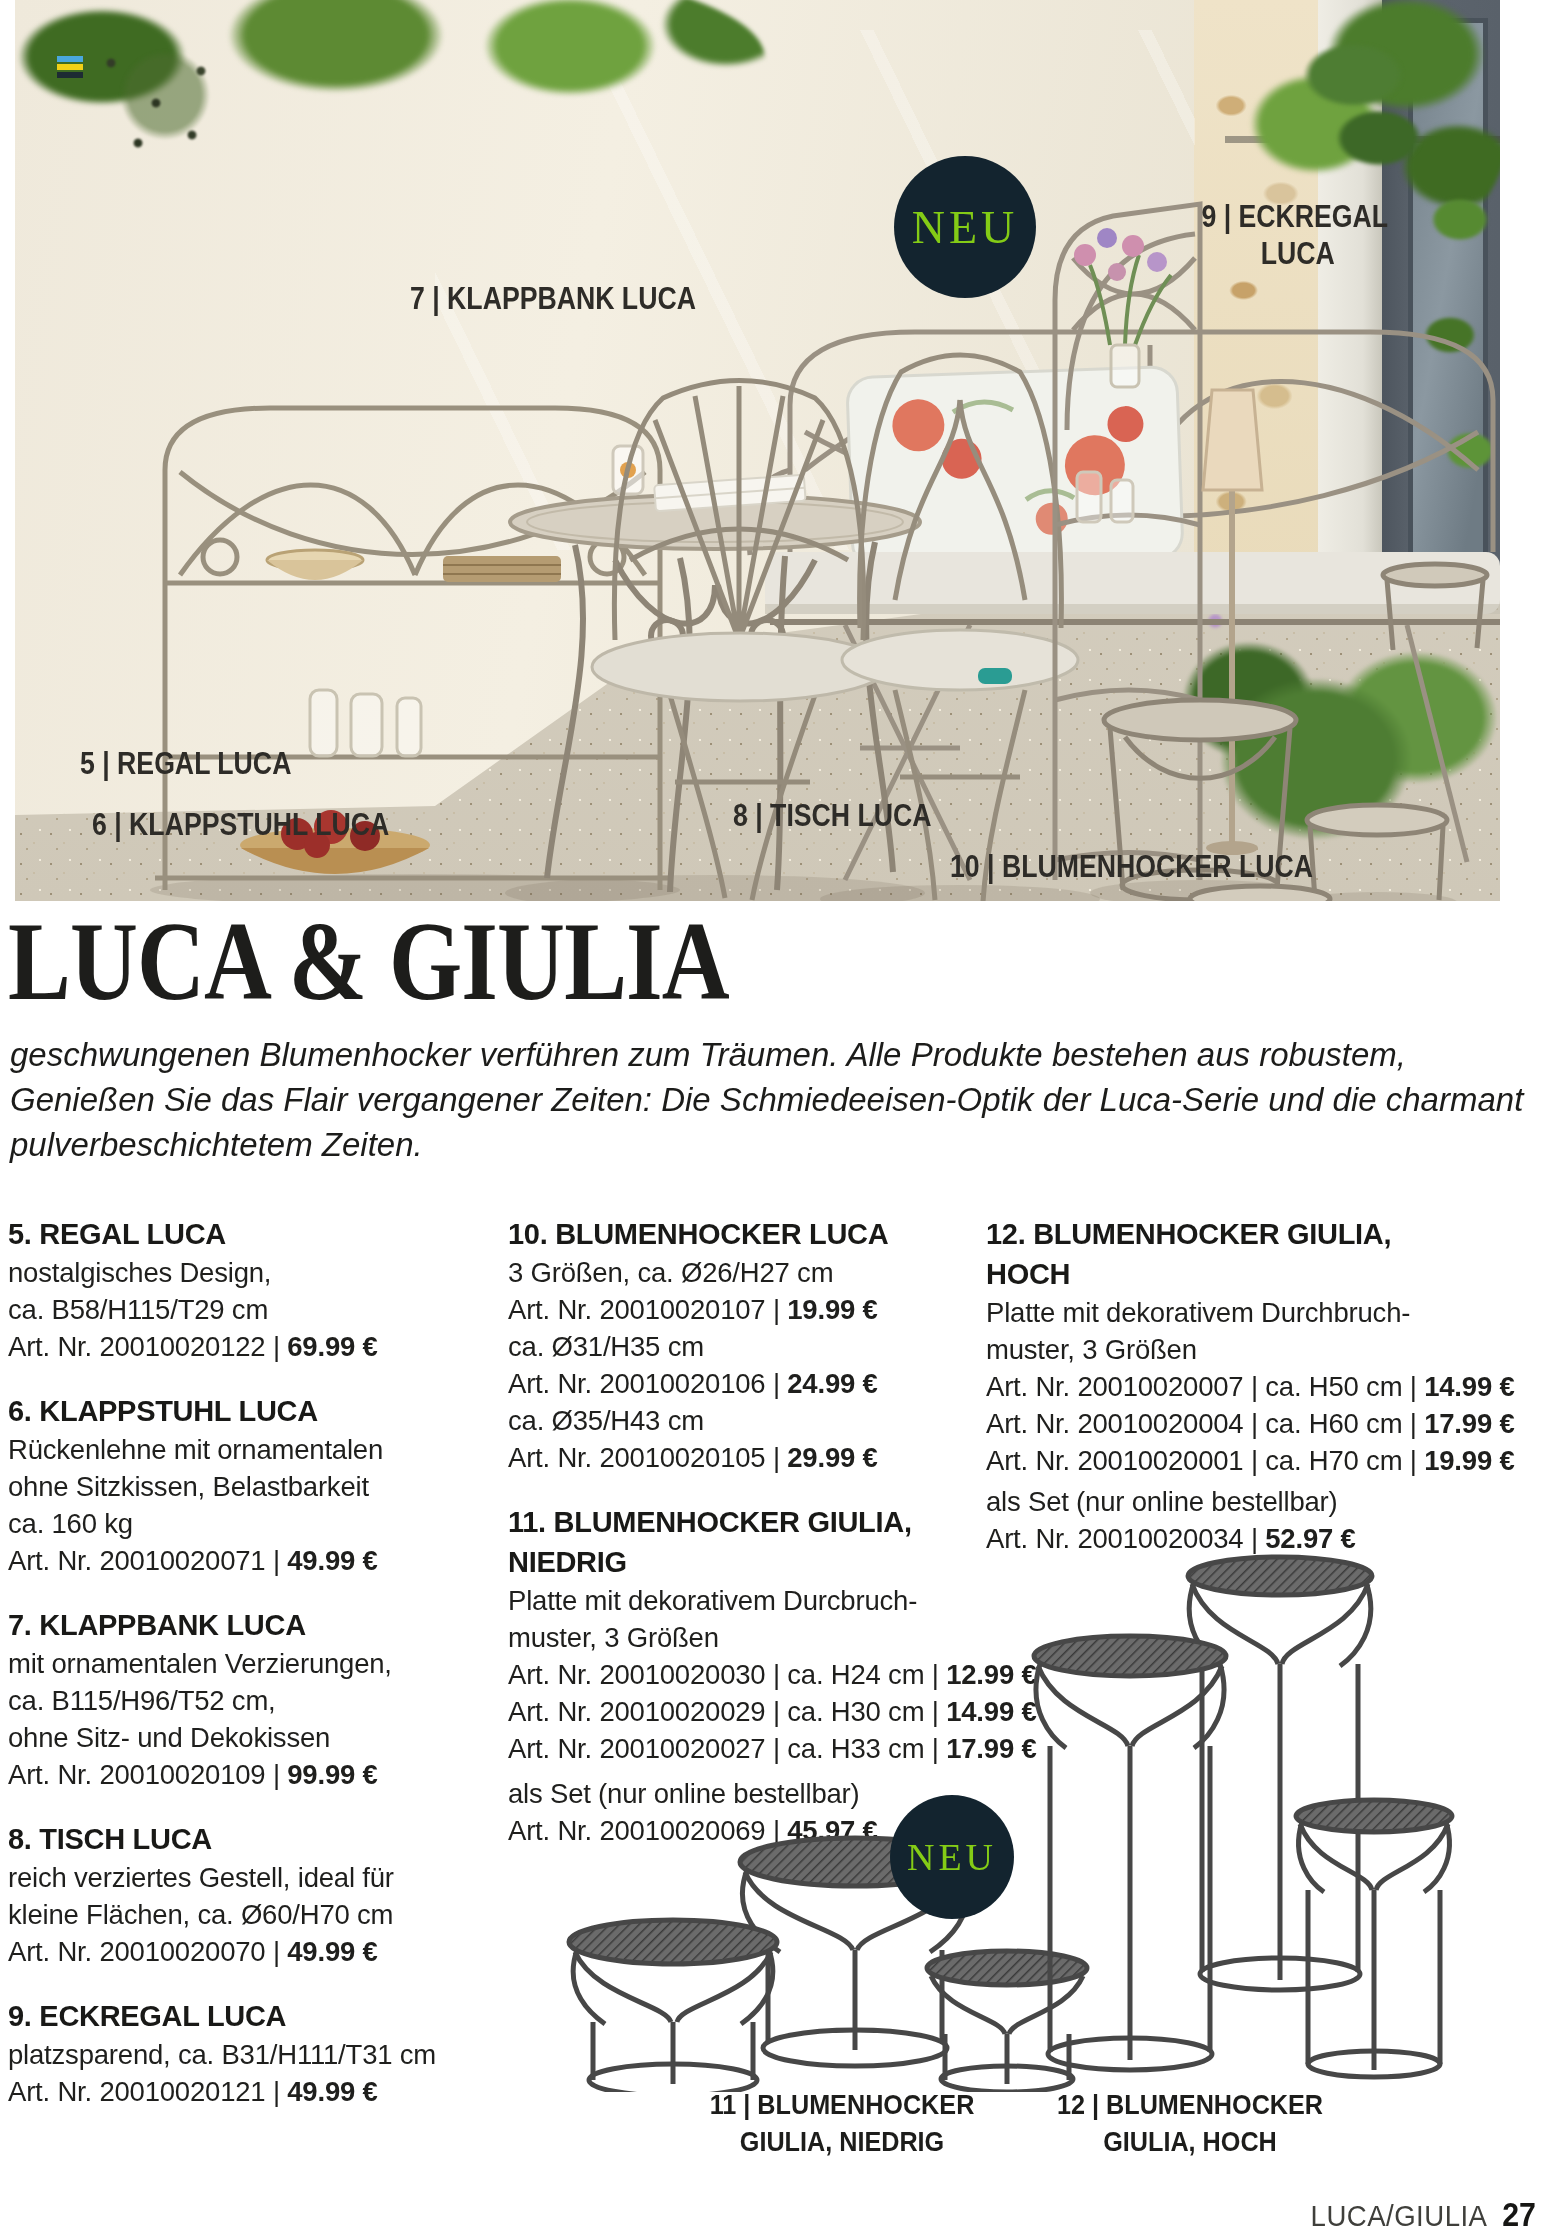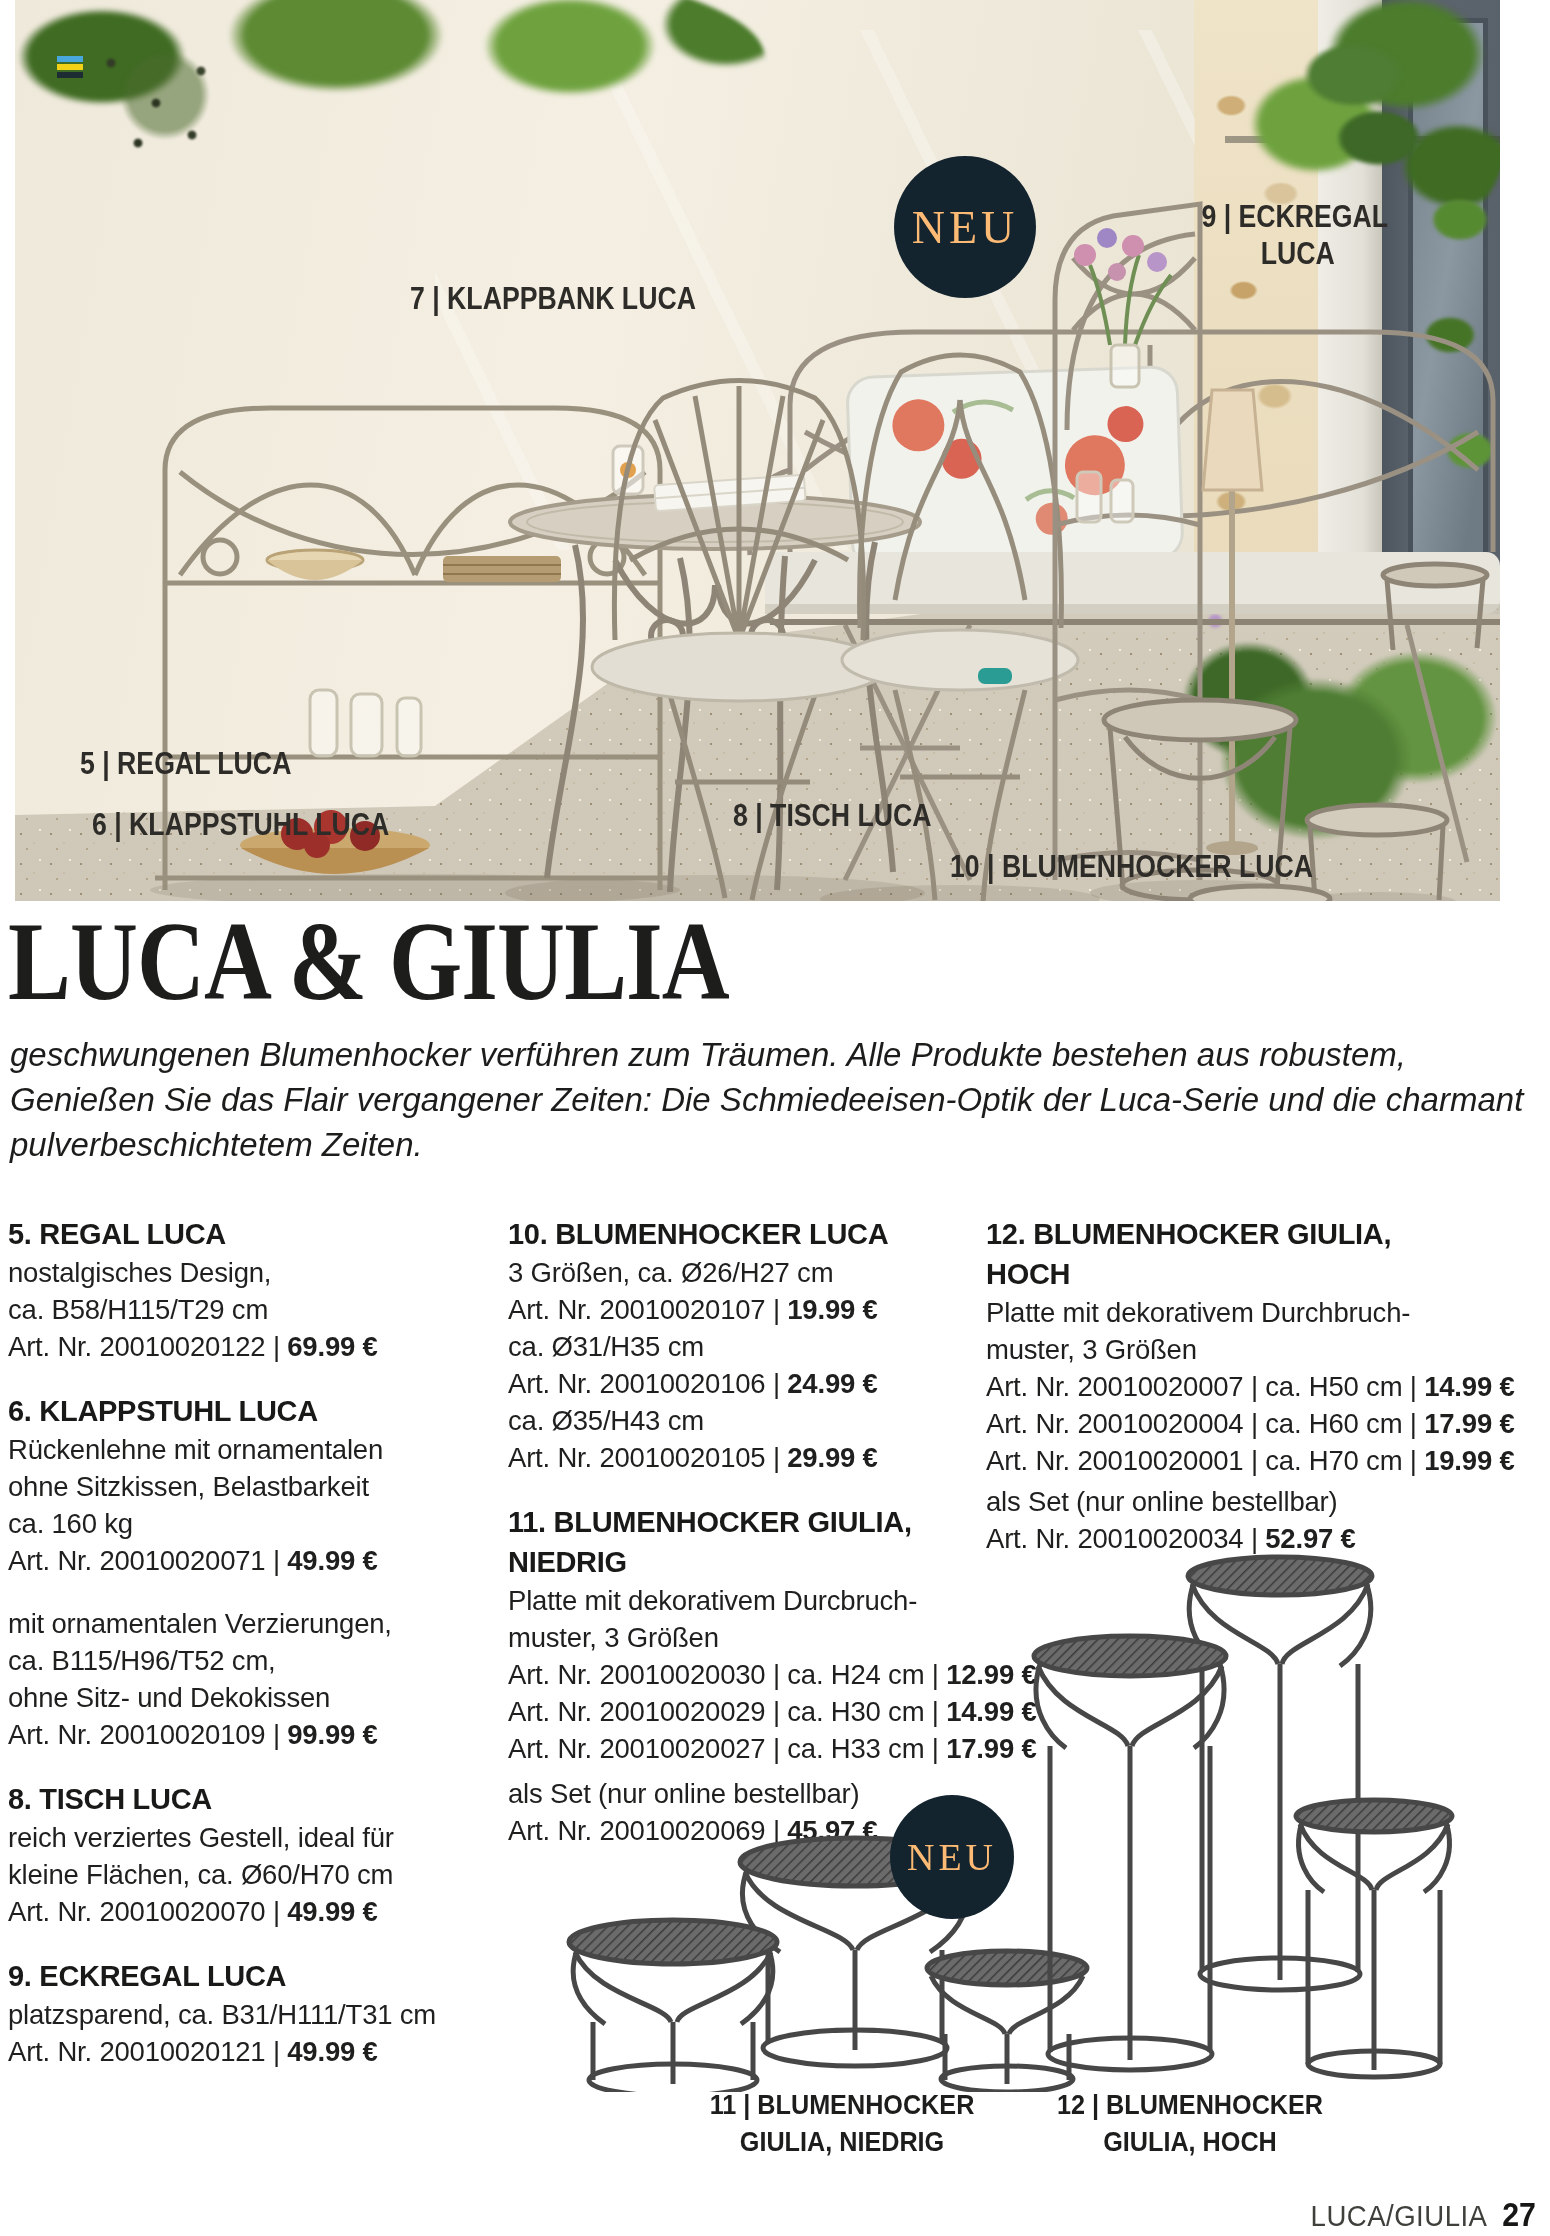--- a/index.html
+++ b/index.html
@@ -81,21 +81,21 @@
                    radial-gradient(130px 110px at 45% 62%,#4e7d33 0 60%,transparent 74%),
                    radial-gradient(110px 90px at 75% 50%,#639441 0 60%,transparent 74%),
                    radial-gradient(90px 80px at 25% 45%,#3d6827 0 60%,transparent 74%);
         filter:blur(1.5px);}
   .scene{position:absolute;left:0;top:0;z-index:5;}
   
   .lbl{position:absolute;z-index:20;font-weight:bold;font-size:31px;line-height:37px;
        color:#2e2c28;white-space:nowrap;transform:scaleX(.86);transform-origin:left top;}
   .lbl-right{text-align:right;transform-origin:right top;}
   .lbl-right .l2{padding-right:62px;}
-  .neu{position:absolute;z-index:25;border-radius:50%;background:#13242f;color:#fdba74;
+  .neu{position:absolute;z-index:25;border-radius:50%;background:#13242f;color:#84cc16;
        display:flex;align-items:center;justify-content:center;
        font-family:"Liberation Serif",serif;letter-spacing:4px;}
   .neu-photo{left:879px;top:156px;width:142px;height:142px;font-size:46px;}
   .neu-small{left:890px;top:1795px;width:124px;height:124px;font-size:38px;}
   
   .title{position:absolute;left:8px;top:905px;margin:0;font-family:"Liberation Serif",serif;
          font-weight:bold;font-size:112px;line-height:112px;letter-spacing:-1px;color:#1d1d1b;
          transform:scaleX(.84);transform-origin:left top;white-space:nowrap;}
   .intro{position:absolute;left:10px;top:1032px;font-style:italic;font-size:33px;line-height:45px;
          color:#1c1c1a;white-space:nowrap;}
@@ -324,20 +324,21 @@
       <div class="ln"><span>Art. Nr. 20010020122 | </span><span class="price">69.99 €</span></div>
     </div>
     <div class="block">
       <div class="h">6. KLAPPSTUHL LUCA</div>
       <div class="ln"><span>Rückenlehne mit ornamentalen</span><span class="price"></span></div>
       <div class="ln"><span>ohne Sitzkissen, Belastbarkeit</span><span class="price"></span></div>
       <div class="ln"><span>ca. 160 kg</span><span class="price"></span></div>
       <div class="ln"><span>Art. Nr. 20010020071 | </span><span class="price">49.99 €</span></div>
     </div>
     <div class="block">
+      <div class="h">7. KLAPPBANK LUCA</div>
       <div class="ln"><span>mit ornamentalen Verzierungen,</span><span class="price"></span></div>
       <div class="ln"><span>ca. B115/H96/T52 cm,</span><span class="price"></span></div>
       <div class="ln"><span>ohne Sitz- und Dekokissen</span><span class="price"></span></div>
       <div class="ln"><span>Art. Nr. 20010020109 | </span><span class="price">99.99 €</span></div>
     </div>
     <div class="block">
       <div class="h">8. TISCH LUCA</div>
       <div class="ln"><span>reich verziertes Gestell, ideal für</span><span class="price"></span></div>
       <div class="ln"><span>kleine Flächen, ca. Ø60/H70 cm</span><span class="price"></span></div>
       <div class="ln"><span>Art. Nr. 20010020070 | </span><span class="price">49.99 €</span></div>

